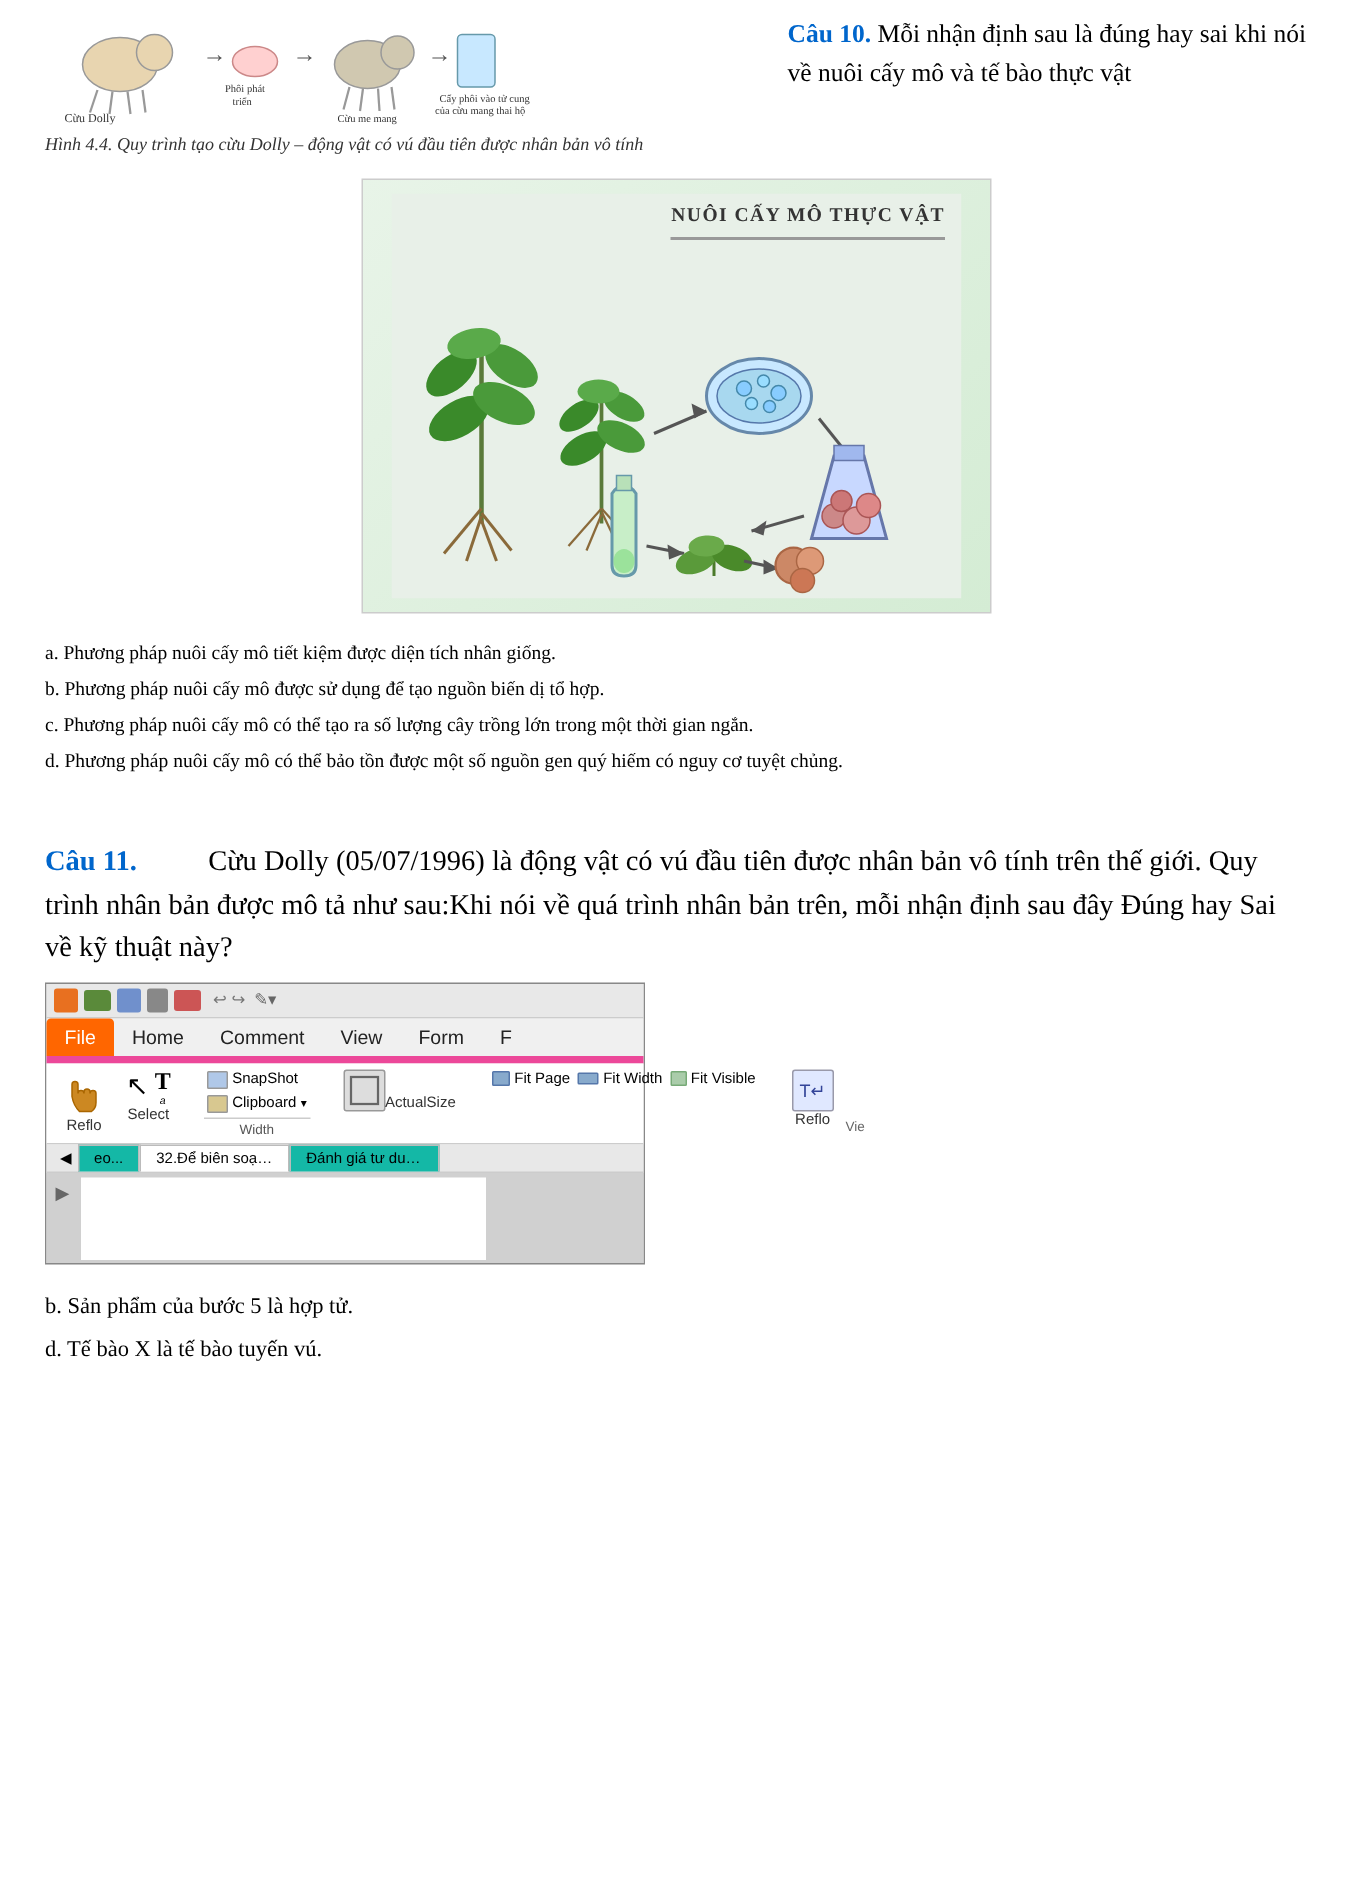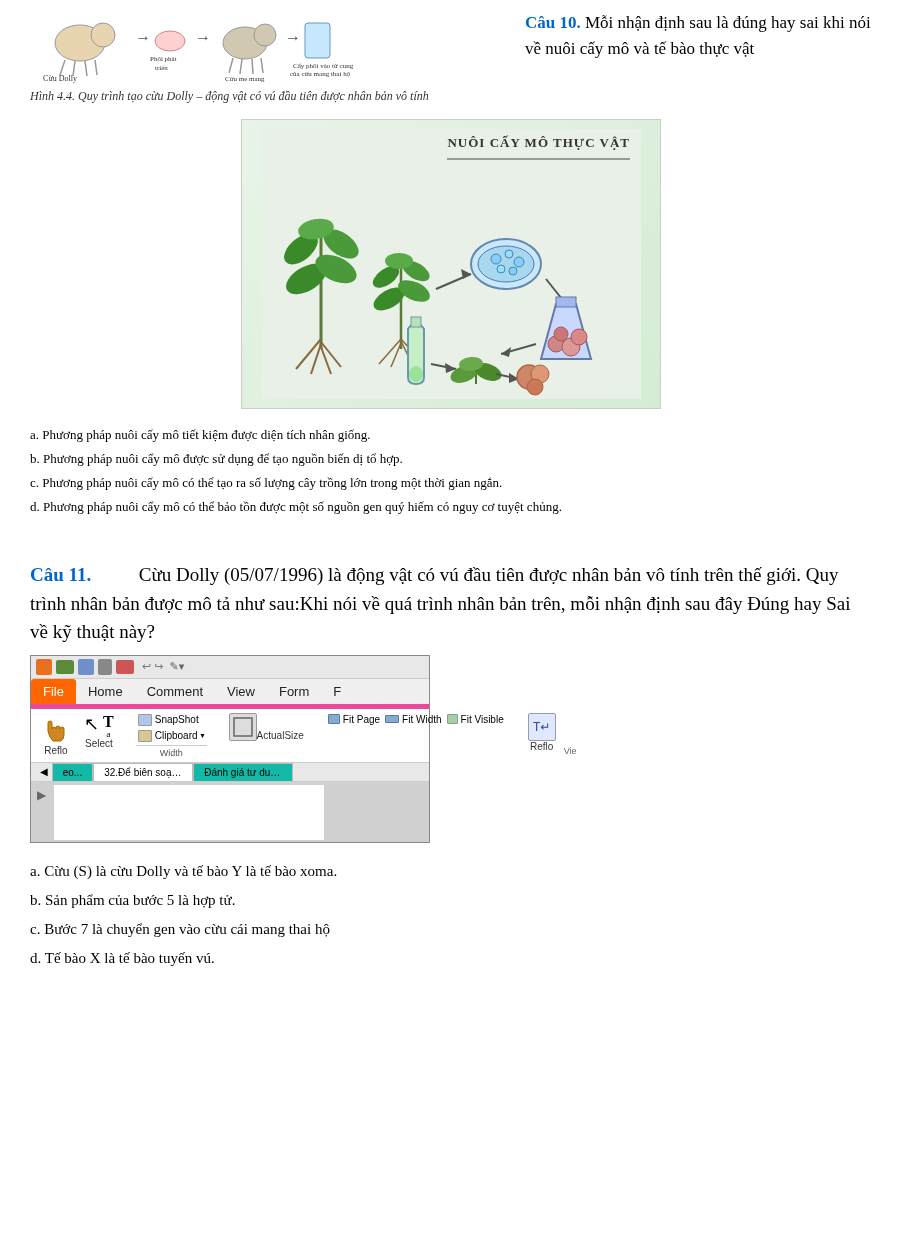--- a/index.html
+++ b/index.html
@@ -647,20 +647,18 @@
 
       <div class="pdf-content-area">
         <span style="font-size:12px;color:#666;padding:3px;">▶</span>
         <div class="pdf-page-preview">
           
         </div>
       </div>
     </div>
 
     <div class="cau11-answers">
-      <p>a. Cừu (S) là cừu Dolly và tế bào Y là tế bào xoma.</p>
       <p>b. Sản phẩm của bước 5 là hợp tử.</p>
-      <p>c. Bước 7 là chuyển gen vào cừu cái mang thai hộ</p>
       <p>d. Tế bào X là tế bào tuyến vú.</p>
     </div>
   </div>
 
 </div>
 
 </body></html>

